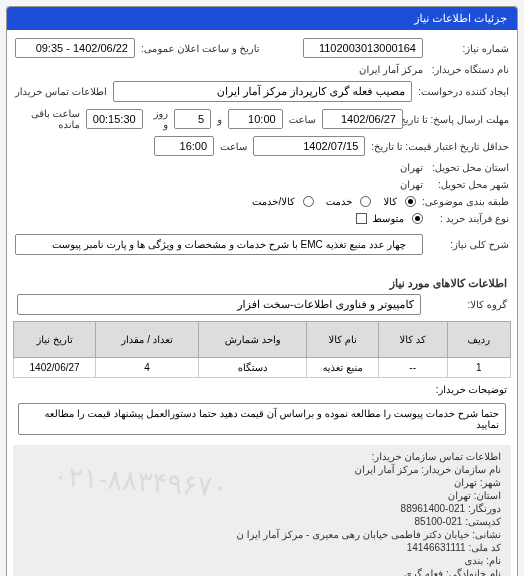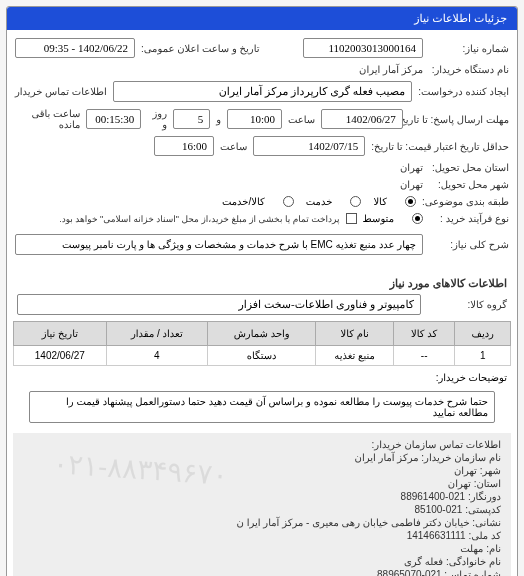--- a/index.html
+++ b/index.html
@@ -38,76 +38,75 @@
 }
 .value-box {
   border: 1px solid #888;
   background: #fff;
   padding: 3px 6px;
   font-size: 11px;
   min-height: 20px;
   display: inline-flex;
   align-items: center;
   border-radius: 2px;
-  font-family: Liberation Serif, serif;
 }
 .value-static {
   color: #333;
   font-size: 10px;
 }
 .input-wide { flex: 1; min-width: 150px; }
 .input-med { width: 120px; }
 .input-sm { width: 60px; }
 .input-xs { width: 40px; }
 .radio-group { display: flex; gap: 12px; align-items: center; }
-.radio-opt { display: flex; align-items: center; gap: 18px; font-size: 10px; }
+.radio-opt { display: flex; align-items: center; gap: 8px; font-size: 10px; }
 .radio-dot {
   width: 11px; height: 11px; border: 1px solid #555; border-radius: 50%;
   display: inline-flex; align-items: center; justify-content: center;
 }
 .radio-dot.checked::after {
   content: ""; width: 5px; height: 5px; background: #000; border-radius: 50%;
 }
 .checkbox {
   width: 11px; height: 11px; border: 1px solid #555; display: inline-block;
 }
 .description-box {
   border: 1px solid #888;
-  padding: 4px 6px;
+  padding: 4px 16px;
   font-size: 10px;
   background: #fff;
   width: 100%;
   border-radius: 2px;
 }
 .section-title {
   font-weight: bold;
   font-size: 11px;
   color: #333;
   margin: 8px 10px 4px;
 }
 table {
   width: calc(100% - 12px);
   margin: 0 6px 6px;
   border-collapse: collapse;
   font-size: 10px;
 }
 th {
   background: #ddd;
   border: 1px solid #aaa;
-  padding: 6px;
+  padding: 12px;
   font-weight: normal;
 }
 td {
   border: 1px solid #ccc;
   padding: 4px;
   text-align: center;
   background: #fff;
 }
 .note-box {
-  margin: 4px 22px 10px;
+  margin: 4px 11px 10px;
   border: 1px solid #888;
   padding: 4px 6px;
   font-size: 10px;
   background: #fff;
   border-radius: 2px;
 }
 .watermark-section {
   position: relative;
   background: #eee;
   padding: 6px 10px 10px;
@@ -204,21 +203,20 @@
       </div>
     </div>
 
     <div class="row">
       <span class="label">نوع فرآیند خرید :</span>
       <label class="radio-opt">
         <span class="radio-dot checked"></span>
         <span>متوسط</span>
       </label>
       <span class="checkbox"></span>
-      <span class="value-static" style="font-size:9px">پرداخت تمام یا بخشی از مبلغ خرید،از محل "اسناد خزانه اسلامی" خواهد بود.</span>
     </div>
 
     <div class="row" style="margin-top:10px">
       <span class="label">شرح کلی نیاز:</span>
       <div class="description-box">چهار عدد منبع تغذیه EMC با شرح خدمات و مشخصات و ویژگی ها و پارت نامبر پیوست</div>
     </div>
   </div>
 
   <div class="section-title">اطلاعات کالاهای مورد نیاز</div>
 
@@ -256,17 +254,17 @@
   <div class="watermark-section">
     <div class="watermark">۰۲۱-۸۸۳۴۹۶۷۰</div>
     <div class="info-line" style="font-weight:normal">اطلاعات تماس سازمان خریدار:</div>
     <div class="info-line"><b>نام سازمان خریدار:</b> <span>مرکز آمار ایران</span></div>
     <div class="info-line"><b>شهر:</b> <span>تهران</span></div>
     <div class="info-line"><b>استان:</b> <span>تهران</span></div>
     <div class="info-line"><b>دورنگار:</b> <span>021-88961400</span></div>
     <div class="info-line"><b>کدپستی:</b> <span>021-85100</span></div>
     <div class="info-line"><b>نشانی:</b> <span>خیابان دکتر فاطمی خیابان رهی معیری - مرکز آمار ایرا ن</span></div>
     <div class="info-line"><b>کد ملی:</b> <span>14146631111</span></div>
-    <div class="info-line"><b>نام:</b> <span>مهلت</span></div>
+    <div class="info-line"><b>نام:</b> <span>بندی</span></div>
     <div class="info-line"><b>نام خانوادگی:</b> <span>فعله گری</span></div>
     <div class="info-line"><b>شماره تماس:</b> <span>021-88965070</span></div>
   </div>
 </div>
 
 </body></html>

